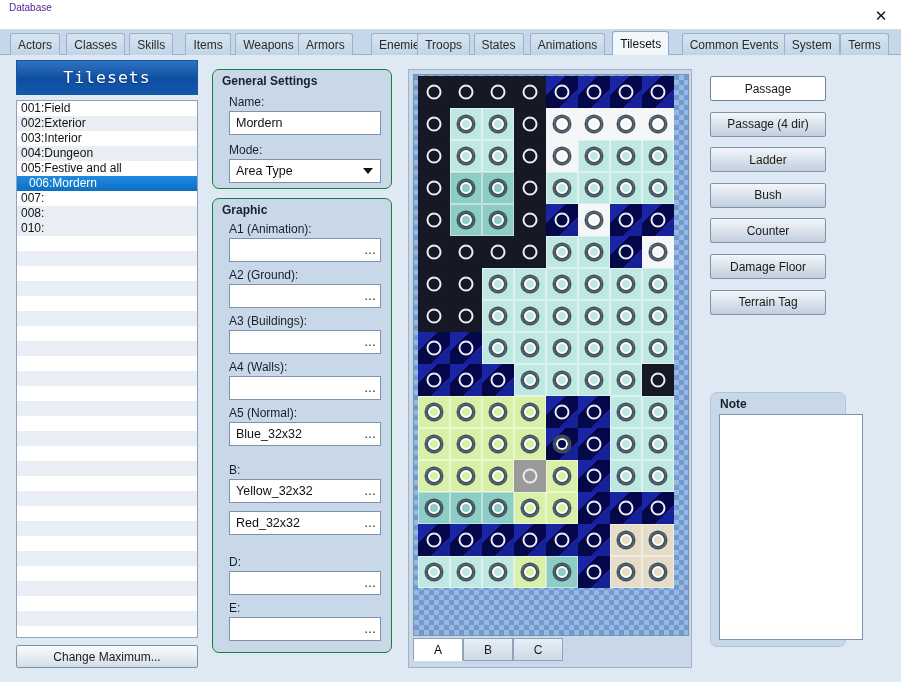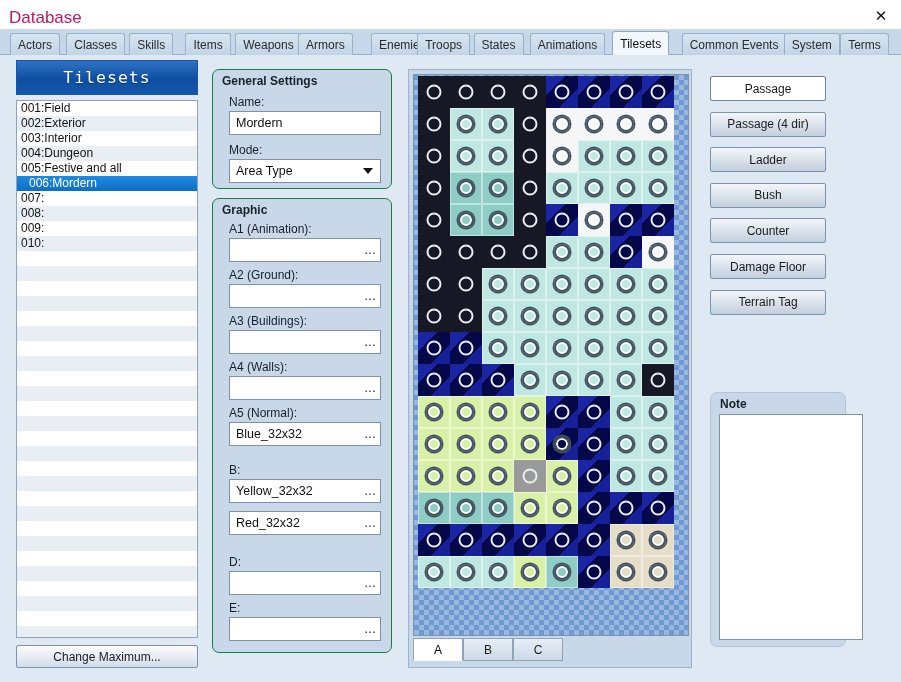--- a/index.html
+++ b/index.html
@@ -19,22 +19,22 @@
   }
 
   
   .titlebar {
     position: absolute; left: 0; top: 0;
     width: 901px; height: 30px;
     background: #ffffff;
     border-bottom: 1px solid #cfd9e4;
   }
   .titlebar-text {
-    position: absolute; left: 9px; top: 8px;
-    font-size: 17px; color: #be185d;
+    position: absolute; left: 9px; top: 2px;
+    font-size: 10px; color: #4c1d95;
   }
   .titlebar-close {
     position: absolute; right: 8px; top: 4px;
     width: 24px; height: 22px;
     display: flex; align-items: center; justify-content: center;
     cursor: pointer; color: #101010; font-size: 15px; line-height: 1;
   }
 
   
   .tabstrip {
@@ -301,21 +301,20 @@
       </div>
       <div class="listbox" id="listbox">
           <div class="list-row odd">001:Field</div>
           <div class="list-row even">002:Exterior</div>
           <div class="list-row odd">003:Interior</div>
           <div class="list-row even">004:Dungeon</div>
           <div class="list-row odd">005:Festive and all</div>
           <div class="list-row sel">006:Mordern</div>
           <div class="list-row odd">007:</div>
           <div class="list-row even">008:</div>
-          <div class="list-row odd">009:</div>
           <div class="list-row even">010:</div>
           <div class="list-row odd"></div>
           <div class="list-row even"></div>
           <div class="list-row odd"></div>
           <div class="list-row even"></div>
           <div class="list-row odd"></div>
           <div class="list-row even"></div>
           <div class="list-row odd"></div>
           <div class="list-row even"></div>
           <div class="list-row odd"></div>

